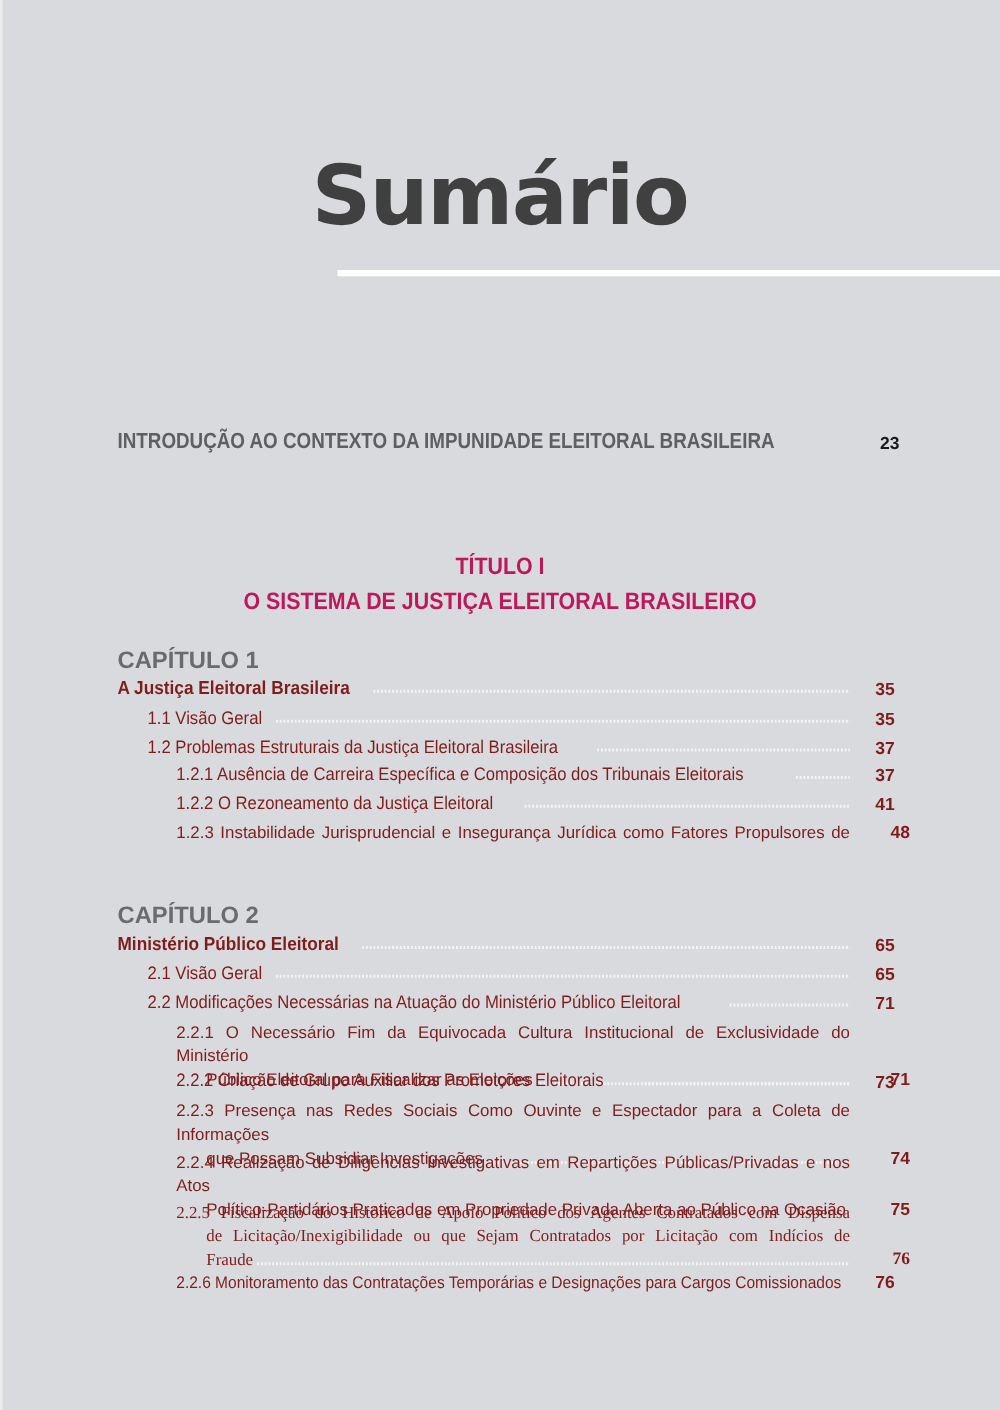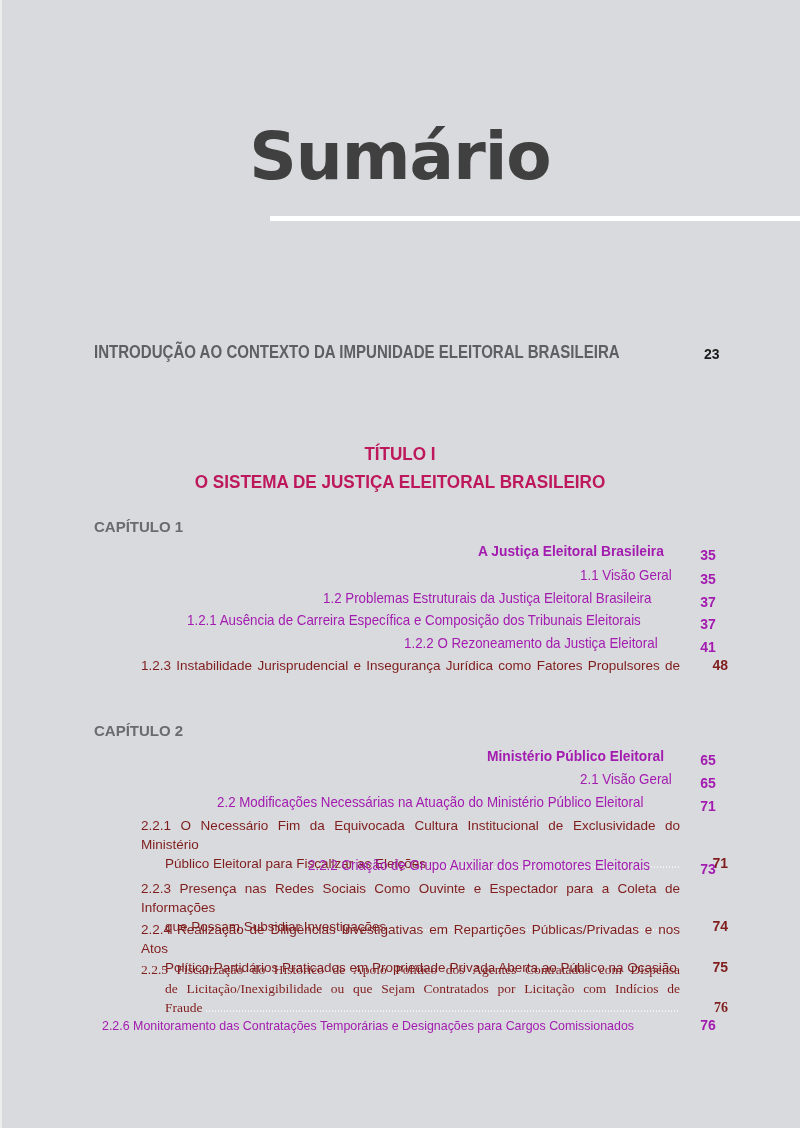--- a/index.html
+++ b/index.html
@@ -28,22 +28,22 @@
     background-size: 3px 4px; background-repeat: repeat-x;
   }
   .entry .page { position: absolute; right: -48px; bottom: 0; text-align: center; width: 40px; font-weight: bold; }
 
   .intro { left: 94px; top: 342px; width: 590px; font-family: "Liberation Sans", sans-serif; font-weight: bold; font-size: 17.5px; color: #5e5f62; transform: scaleX(0.86); transform-origin: left; }
   .intro-page { position: absolute; left: 704px; top: 346px; font-weight: bold; font-size: 14px; color: #1a1a1a; }
 
   .titulo { position: absolute; left: 0; right: 0; top: 440px; text-align: center; font-weight: bold; font-size: 19px; line-height: 28px; color: #be185d; }
   .titulo div { transform: scaleX(0.9); }
 
-  .chap { position: absolute; left: 94px; font-weight: bold; font-size: 15px; color: #6a6b6e; }
-  .sec { font-size: 14.5px; color: #a21caf; flex-direction: column; }
+  .chap { position: absolute; left: 94px; font-weight: bold; font-size: 19px; color: #6a6b6e; }
+  .sec { font-size: 14.5px; color: #7f1d1d; }
   .sec.main { font-weight: bold; font-size: 15px; }
   .sec .label { transform: scaleX(0.92); transform-origin: left; display: inline-block; }
   .sec .page { font-size: 14px; }
 
   .multi { position: absolute; font-size: 13.5px; color: #7f1d1d; line-height: 19px; }
   .multi .l1 { text-align: justify; text-align-last: justify; }
   .multi .l2 { padding-left: 24px; display: flex; align-items: flex-end; }
   .multi .l2 .dots {
     flex: 1; height: 4px; margin: 0 0 4px 2px;
     background-image: radial-gradient(circle, #f4f4f4 0.9px, transparent 1.1px);

